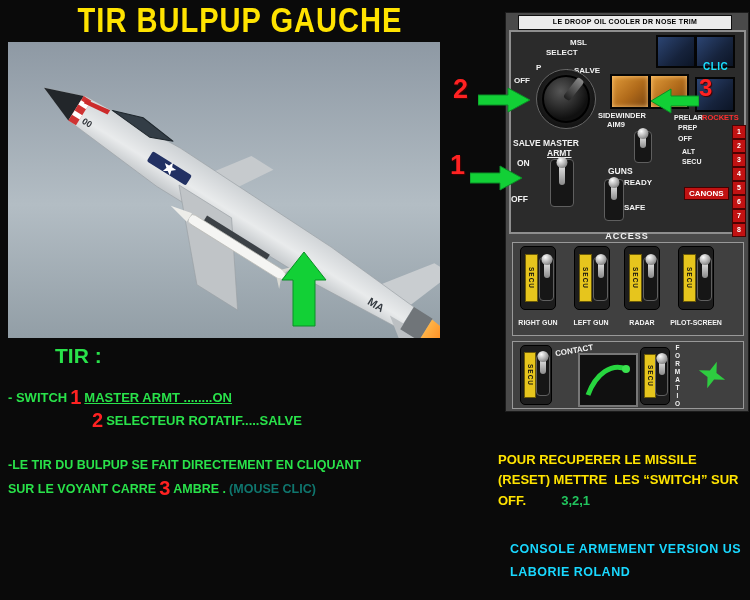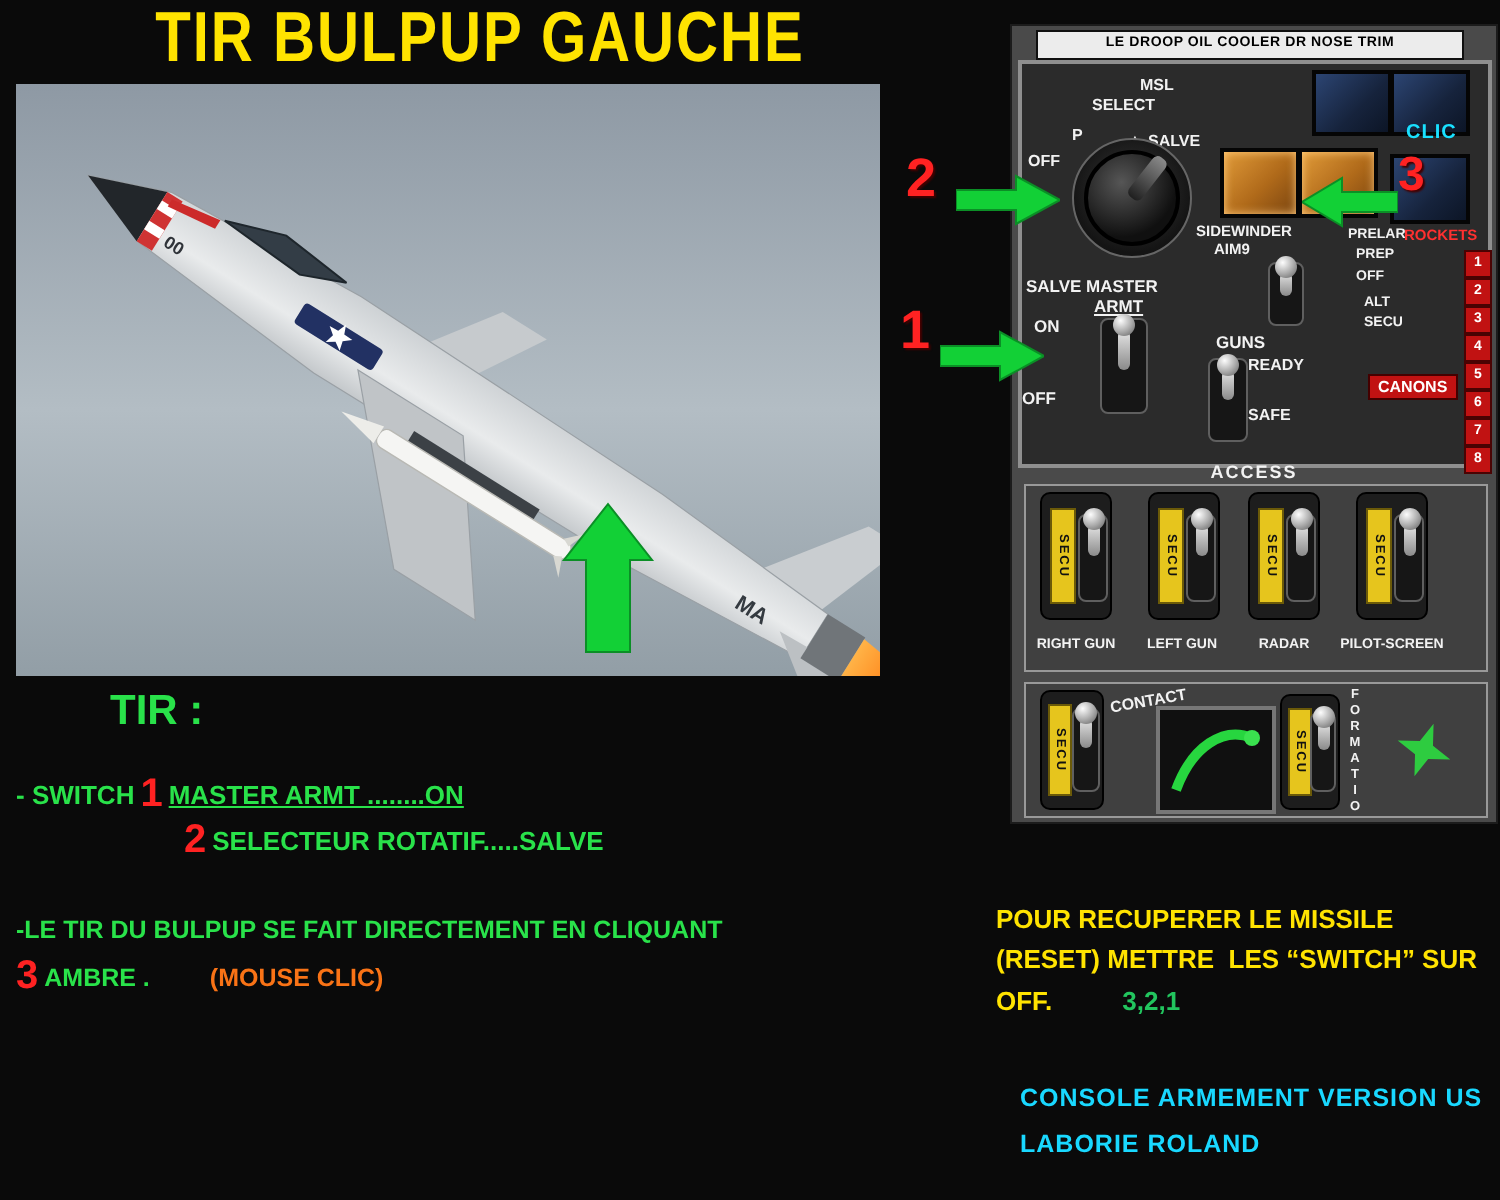--- a/index.html
+++ b/index.html
@@ -49,21 +49,21 @@
   .rocket-cell{width:12px;height:12px;background:#c11212;border:1px solid #4a0303;color:#fff;
                font-size:7px;font-weight:bold;text-align:center;line-height:11px;}
   .canons{background:#c11212;color:#fff;font-size:8px;font-weight:bold;padding:1px 4px;border:1px solid #400;}
 
   .red-marker{color:#ff2222;font-weight:800;line-height:1;text-shadow:1px 1px 1px #400;}
   .cyan-text{color:#19d8ff;font-weight:bold;}
 
   .green-line{color:#29e24a;font-weight:bold;}
   .flexline{display:flex;align-items:flex-end;gap:3px;white-space:pre;}
   .inline-num{color:#ff2222;font-weight:800;font-size:20px;line-height:.8;}
-  .pink{color:#f97316;font-weight:bold;margin-left:27px;}
+  .pink{color:#0f766e;font-weight:bold;}
   .note{color:#ffe300;font-weight:bold;font-size:13px;white-space:pre;}
 </style>
 </head>
 <body>
 
 <div id="page">
 
   <div class="abs title">TIR BULPUP GAUCHE</div>
 
   <svg class="abs photo" viewBox="0 0 432 296">
@@ -272,20 +272,21 @@
   </div>
 
   <div class="abs flexline" style="left:92px;top:412px;">
     <span class="inline-num">2</span>
     <span class="green-line" style="font-size:13px;">SELECTEUR ROTATIF.....SALVE</span>
   </div>
 
   <div class="abs green-line" style="left:8px;top:458px;font-size:12.5px;">-LE TIR DU BULPUP SE FAIT DIRECTEMENT EN CLIQUANT</div>
 
   <div class="abs flexline" style="left:8px;top:480px;">
+    <span class="green-line" style="font-size:12.5px;">SUR LE VOYANT CARRE</span>
     <span class="inline-num">3</span>
     <span class="green-line" style="font-size:12.5px;">AMBRE .</span>
     <span class="pink" style="font-size:12.5px;">(MOUSE CLIC)</span>
   </div>
 
   <div class="abs note" style="left:498px;top:472px;">(RESET) METTRE  LES “SWITCH” SUR</div>
   <div class="abs note" style="left:498px;top:452px;">POUR RECUPERER LE MISSILE</div>
   <div class="abs flexline" style="left:498px;top:493px;">
     <span class="note">OFF.</span>
     <span style="color:#22c55e;font-weight:800;font-size:13px;margin-left:32px;">3,2,1</span>

